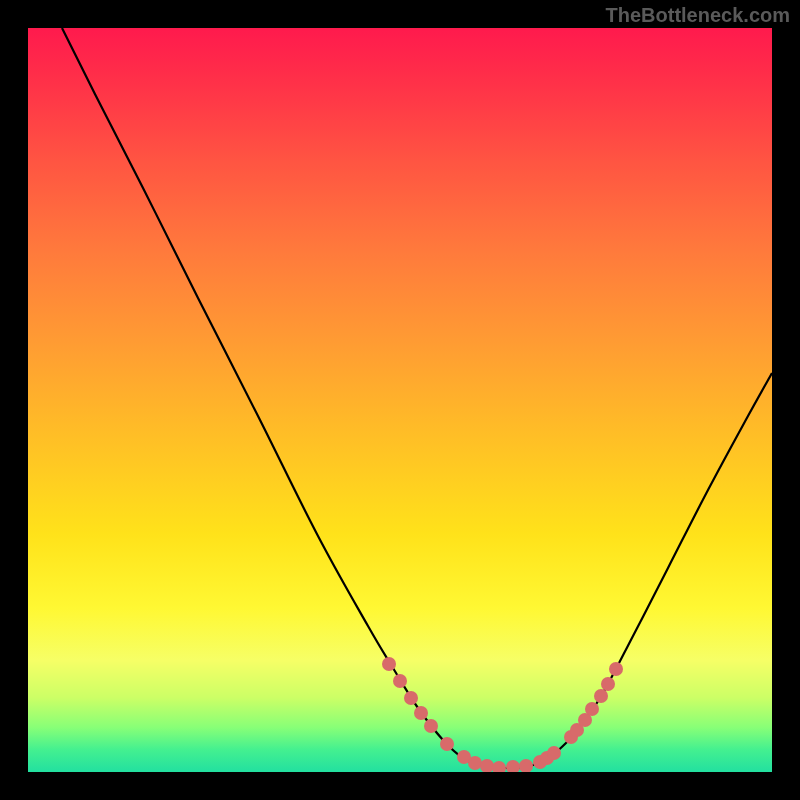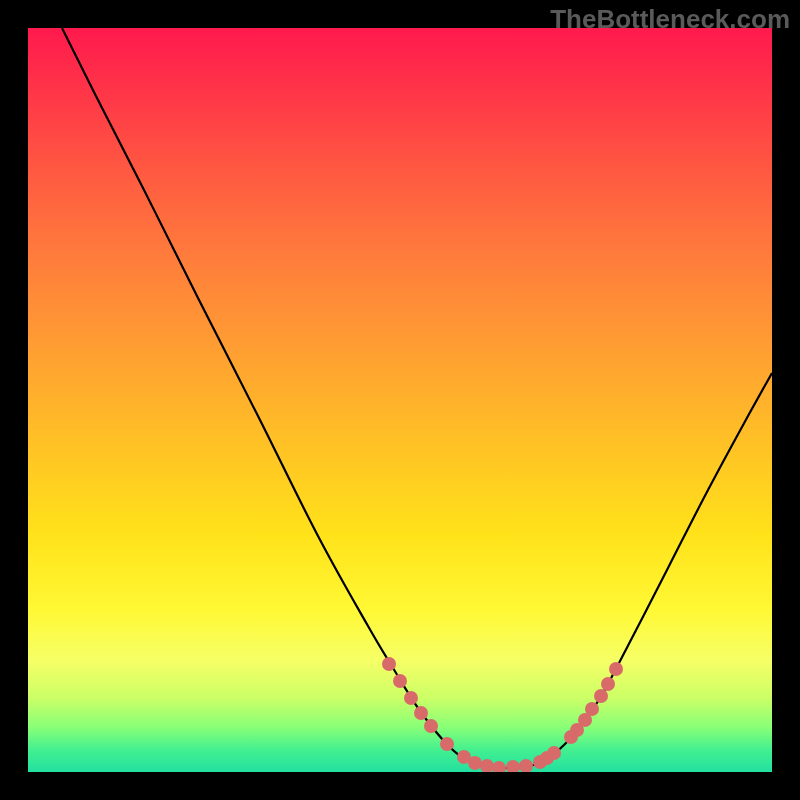--- a/index.html
+++ b/index.html
@@ -9,21 +9,21 @@
     background: #000;
     position: relative;
     overflow: hidden;
     font-family: Arial, Helvetica, sans-serif;
   }
   .attribution {
     position: absolute;
     top: 4px;
     right: 10px;
     color: #5a5a5a;
-    font-size: 26px;
+    font-size: 20px;
     font-weight: bold;
     z-index: 10;
   }
   .plot-area {
     position: absolute;
     left: 28px;
     top: 28px;
     width: 744px;
     height: 744px;
     background: linear-gradient(to bottom,

